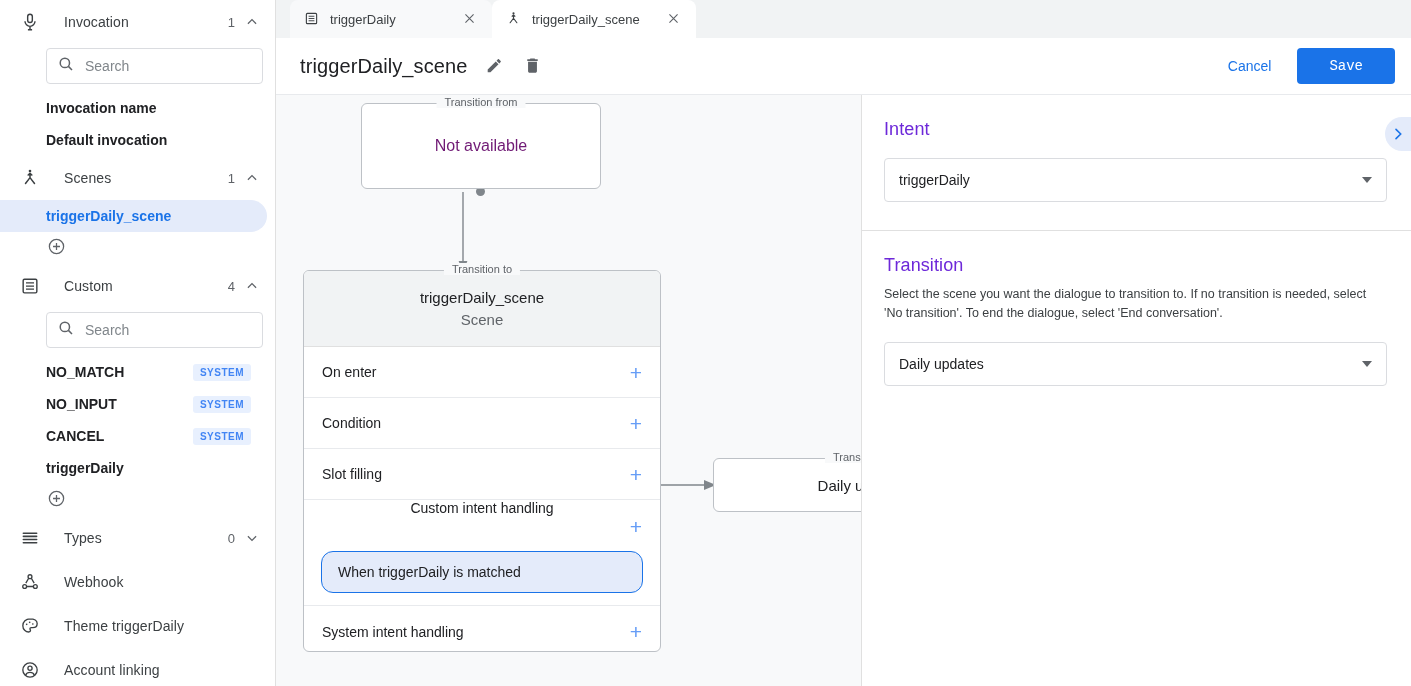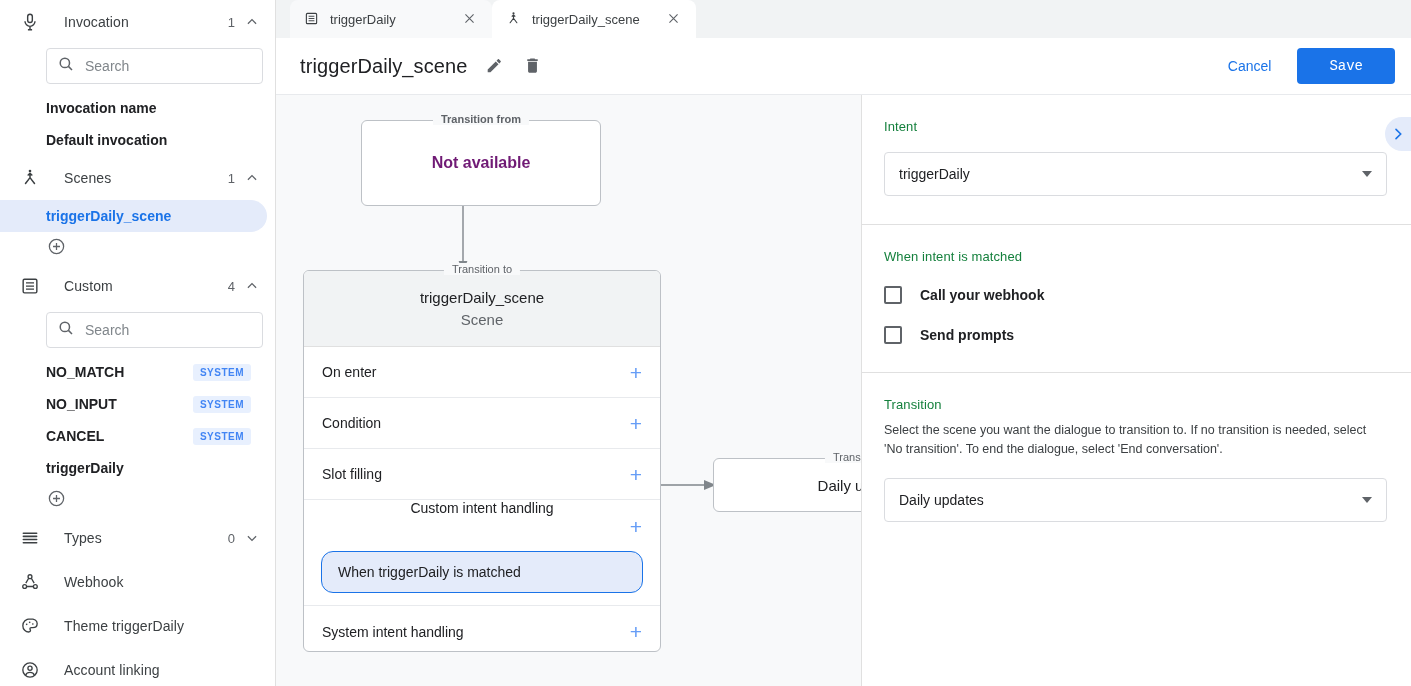--- a/index.html
+++ b/index.html
@@ -124,21 +124,21 @@
   
   .node {
     position: absolute; background: #fff;
     border: 1px solid #bdc1c6; border-radius: 6px;
   }
   .node-legend {
     position: absolute; top: -8px; left: 50%; transform: translateX(-50%);
     background: #f8f9fa; padding: 0 8px; font-size: 11px; color: #5f6368;
     white-space: nowrap;
   }
-  #node-from { left: 85px; top: 25px; width: 240px; height: 86px; font-weight: bold; }
+  #node-from { left: 85px; top: 8px; width: 240px; height: 86px; }
   #node-from .body {
     height: 100%; display: flex; align-items: center; justify-content: center;
     font-size: 16px; color: #701a75;
   }
 
   #node-scene {
     left: 27px; top: 175px; width: 358px; height: 382px;
     background: #fff; overflow: visible;
   }
   .scene-head {
@@ -177,21 +177,21 @@
   .conn { position: absolute; pointer-events: none; }
   .dot { position: absolute; width: 9px; height: 9px; border-radius: 50%; background: #80868b; }
 
   
   .rpanel {
     width: 549px; flex: 0 0 549px; background: #fff; position: relative;
     overflow: hidden;
   }
   .rsec { padding: 24px 24px 28px 22px; }
   .rsec + .rsec { border-top: 1px solid #e0e0e0; }
-  .rsec h3 { font-size: 13px; font-weight: 400; color: #15803d; letter-spacing: .1px; }
+  .rsec h3 { font-size: 18px; font-weight: 400; color: #6d28d9; letter-spacing: .1px; }
   .rhelp { font-size: 12.5px; color: #3c4043; line-height: 1.55; margin-top: 9px; max-width: 500px; }
   .select {
     margin-top: 18px; height: 44px; border: 1px solid #dadce0; border-radius: 4px;
     display: flex; align-items: center; padding: 0 14px; cursor: pointer;
     background: #fff;
   }
   .select .val { font-size: 14px; color: #202124; flex: 1; }
   .select .arrow {
     width: 0; height: 0; border-left: 5px solid transparent;
     border-right: 5px solid transparent; border-top: 6px solid #5f6368;
@@ -506,31 +506,20 @@
         </div>
 
         <div class="rsec">
           <h3>Intent</h3>
           <div class="select">
             <span class="val">triggerDaily</span>
             <span class="arrow"></span>
           </div>
         </div>
 
-        <div class="rsec">
-          <h3 class="matched-title">When intent is matched</h3>
-          <div class="cbrow">
-            <span class="cbox"></span>
-            <span class="cblabel">Call your webhook</span>
-          </div>
-          <div class="cbrow">
-            <span class="cbox"></span>
-            <span class="cblabel">Send prompts</span>
-          </div>
-        </div>
 
         <div class="rsec">
           <h3>Transition</h3>
           <p class="rhelp">Select the scene you want the dialogue to transition to. If no transition is needed, select 'No transition'. To end the dialogue, select 'End conversation'.</p>
           <div class="select">
             <span class="val">Daily updates</span>
             <span class="arrow"></span>
           </div>
         </div>
       </div>

